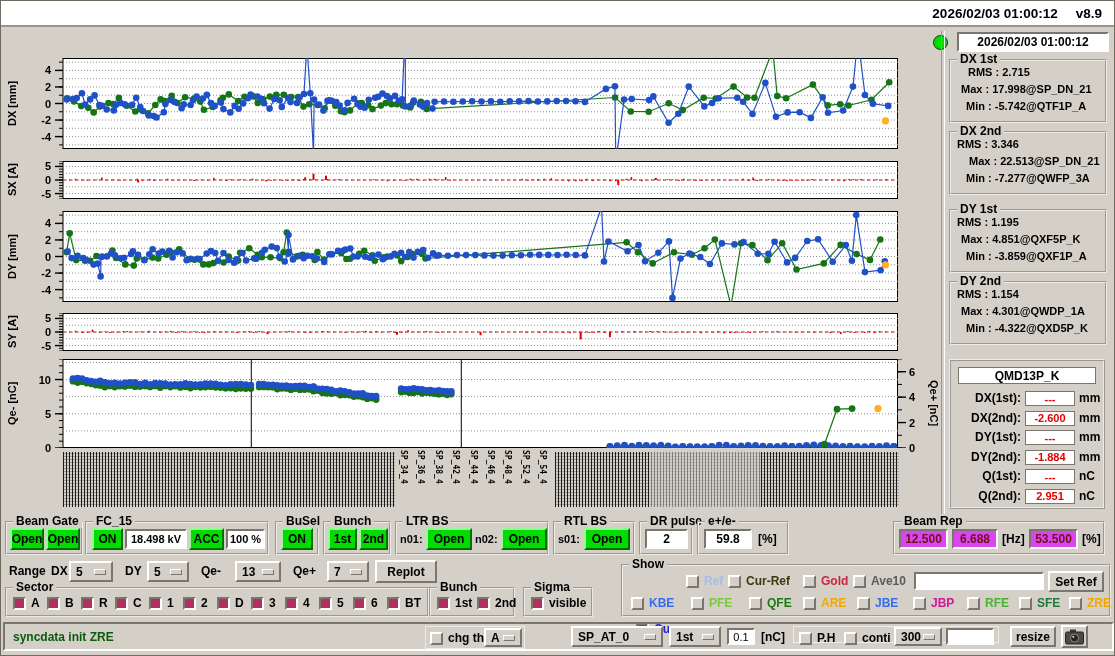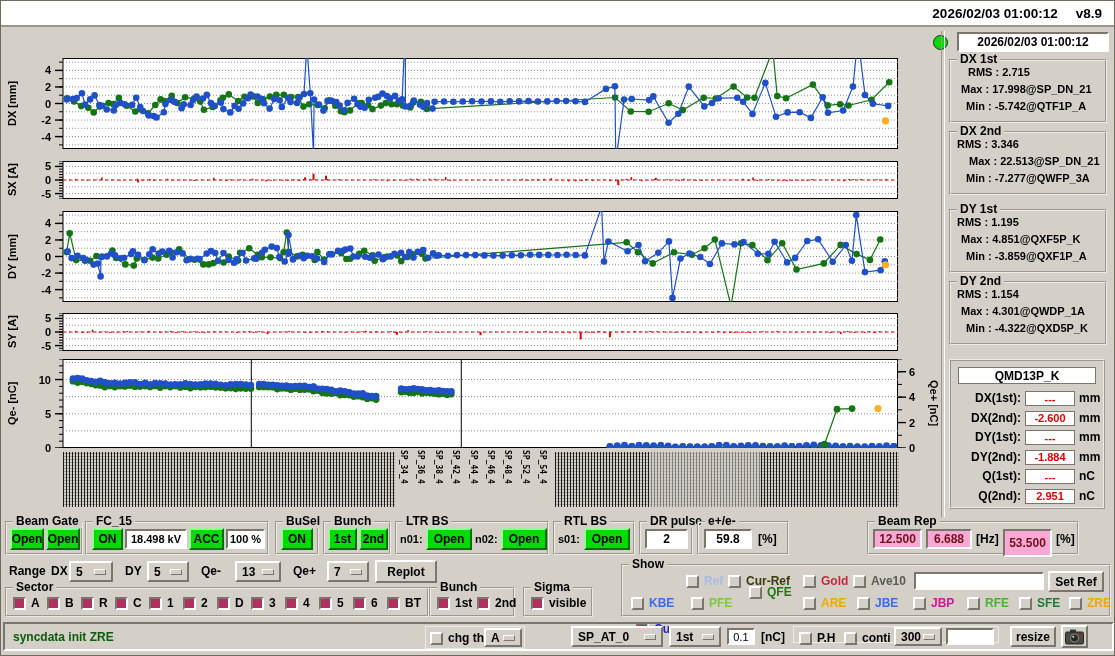--- a/index.html
+++ b/index.html
@@ -16,21 +16,21 @@
   .ts-box{position:absolute;left:956px;top:31px;width:152px;height:20px;background:#fff;
     border:2px solid;border-color:#7a766e #fff #fff #7a766e;box-sizing:border-box;
     font-size:12px;display:flex;align-items:center;justify-content:center}
   .frame{position:absolute;border:2px groove #eeebe4;box-sizing:border-box}
   .ftitle{position:absolute;top:-9px;left:6px;background:#d4d0c8;padding:0 3px;font-size:12px;
     line-height:14px;white-space:nowrap}
   .gbtn{position:absolute;background:#00dc00;border:2px solid;border-color:#9cf59c #006e00 #006e00 #9cf59c;
     box-sizing:border-box;display:flex;align-items:center;justify-content:center;font-size:12px}
   .wfield{position:absolute;background:#fff;border:2px solid;border-color:#7a766e #fff #fff #7a766e;
     box-sizing:border-box;display:flex;align-items:center;justify-content:center;font-size:11px}
-  .pfield{position:absolute;background:#f9a8d4;color:#70111c;border:2px solid;
+  .pfield{position:absolute;background:#d946ef;color:#70111c;border:2px solid;
     border-color:#7a766e #fff #fff #7a766e;box-sizing:border-box;display:flex;align-items:center;
     justify-content:center;font-size:12px}
   .flabel{position:absolute;font-size:11px;white-space:nowrap}
   .opt{position:absolute;background:#d4d0c8;border:2px solid;border-color:#fff #7a766e #7a766e #fff;
     box-sizing:border-box;display:flex;align-items:center;padding:0 5px;font-size:12px}
   .opt .dash{margin-left:auto;width:12px;height:6px;background:#d4d0c8;border:1px solid;
     border-color:#fff #7a766e #7a766e #fff;box-sizing:border-box}
   .btn{position:absolute;background:#d4d0c8;border:2px solid;border-color:#fff #7a766e #7a766e #fff;
     box-sizing:border-box;display:flex;align-items:center;justify-content:center;font-size:12px}
   .check{position:absolute;display:flex;align-items:center;gap:5px;height:16px;font-size:12px;white-space:nowrap}
@@ -1356,26 +1356,26 @@
     <span class="ftitle">DR pulse</span>
     <div class="wfield" style="left:4px;top:6px;width:43px;height:20px;font-size:12px">2</div>
   </div>
 
   <div class="frame" style="left:696px;top:520px;width:92px;height:34px">
     <span class="ftitle">e+/e-</span>
     <div class="wfield" style="left:5px;top:6px;width:48px;height:20px;font-size:12px">59.8</div>
     <span class="flabel" style="left:59px;top:9px;font-size:12px">[%]</span>
   </div>
 
-  <div class="frame" style="left:866px;top:520px;width:212px;height:34px">
+  <div class="frame" style="left:892px;top:520px;width:212px;height:34px">
     <span class="ftitle">Beam Rep</span>
     <div class="pfield" style="left:4px;top:6px;width:49px;height:20px">12.500</div>
     <div class="pfield" style="left:57px;top:6px;width:46px;height:20px">6.688</div>
     <span class="flabel" style="left:107px;top:9px;font-size:12px">[Hz]</span>
-    <div class="pfield" style="left:134px;top:6px;width:49px;height:28px">53.500</div>
+    <div class="pfield" style="left:134px;top:6px;width:49px;height:20px">53.500</div>
     <span class="flabel" style="left:187px;top:9px;font-size:12px">[%]</span>
   </div>
 
   <span class="rlabel" style="left:8px;top:563px">Range</span>
   <span class="rlabel" style="left:50px;top:563px">DX</span>
   <div class="opt" style="left:68px;top:560px;width:44px;height:21px">
     <span>5</span>
       <span class="dash"></span>
   </div>
   <span class="rlabel" style="left:124px;top:563px">DY</span>
@@ -1490,21 +1490,21 @@
         <span style="color: rgb(90, 90, 90);">Ave10</span>
       </div>
       <div class="check" style="left: 8px; top: 29px;">
         <div class="cb"></div>
         <span style="color: rgb(58, 108, 240);">KBE</span>
       </div>
       <div class="check" style="left: 68px; top: 29px;">
         <div class="cb"></div>
         <span style="color: rgb(122, 200, 62);">PFE</span>
       </div>
-      <div class="check" style="left: 126px; top: 18px;">
+      <div class="check" style="left: 126px; top: 29px;">
         <div class="cb"></div>
         <span style="color: rgb(30, 122, 16);">QFE</span>
       </div>
       <div class="check" style="left: 180px; top: 29px;">
         <div class="cb"></div>
         <span style="color: rgb(240, 168, 0);">ARE</span>
       </div>
       <div class="check" style="left: 234px; top: 29px;">
         <div class="cb"></div>
         <span style="color: rgb(58, 108, 240);">JBE</span>

